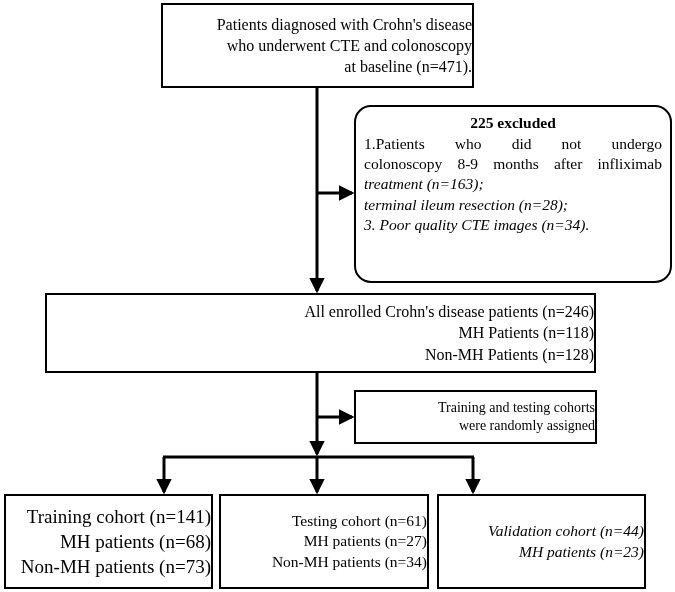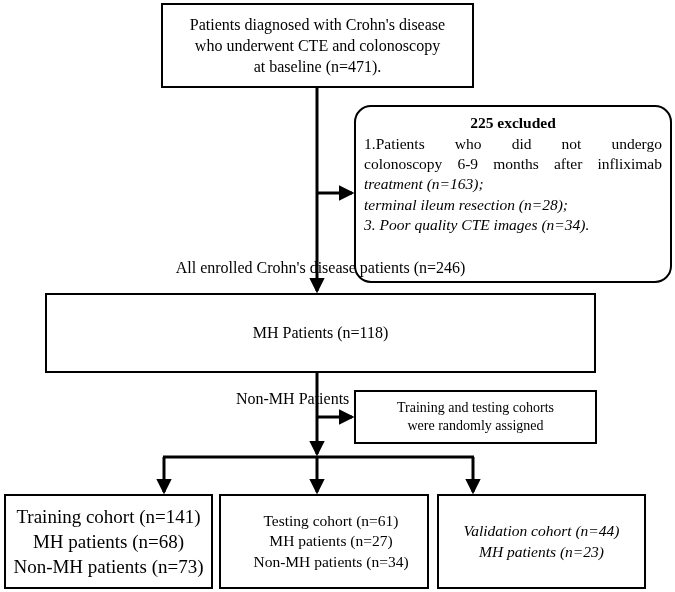--- a/index.html
+++ b/index.html
@@ -24,21 +24,21 @@
     height: 592px;
   }
 
   .node {
     position: absolute;
     box-sizing: border-box;
     border: 2.5px solid #000000;
     background: #ffffff;
     display: flex;
     flex-direction: column;
-    align-items: center;
+    align-items: flex-end;
     justify-content: center;
     text-align: center;
     font-size: 16px;
     line-height: 1.32;
     z-index: 3;
   }
 
   .node .line {
     display: block;
     white-space: nowrap;
@@ -82,21 +82,20 @@
     text-align: left;
     white-space: nowrap;
     font-style: italic;
   }
 
   #node-enrolled {
     left: 45px;
     top: 293px;
     width: 551px;
     height: 80px;
-    gap: 44px;
   }
 
   #node-random {
     left: 354px;
     top: 390px;
     width: 243px;
     height: 54px;
     font-size: 14px;
   }
 
@@ -161,21 +160,21 @@
 
   <div class="node" id="node-baseline">
     <span class="line">Patients diagnosed with Crohn's disease</span>
     <span class="line">who underwent CTE and colonoscopy</span>
     <span class="line">at baseline (n=471).</span>
   </div>
 
   <div class="node" id="node-excluded">
     <span class="heading">225 excluded</span>
     <span class="just">1.Patients who did not undergo</span>
-    <span class="just">colonoscopy 6-9 months after infliximab</span>
+    <span class="just">colonoscopy 8-9 months after infliximab</span>
     <span class="plain">treatment (n=163);</span>
     <span class="plain">terminal ileum resection (n=28);</span>
     <span class="plain">3. Poor quality CTE images (n=34).</span>
   </div>
 
   <div class="node" id="node-enrolled">
     <span class="line">All enrolled Crohn's disease patients (n=246)</span>
     <span class="line">MH Patients (n=118)</span>
     <span class="line">Non-MH Patients (n=128)</span>
   </div>

